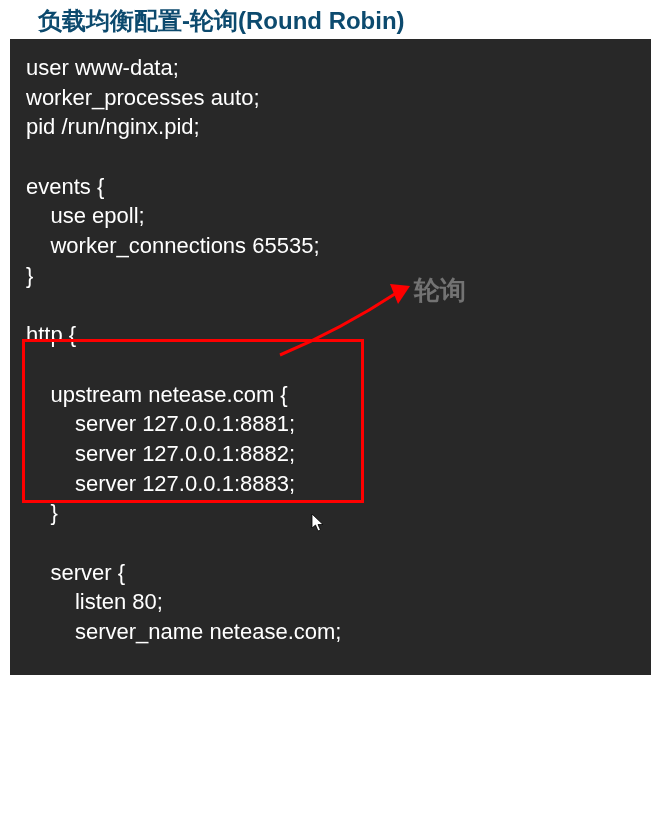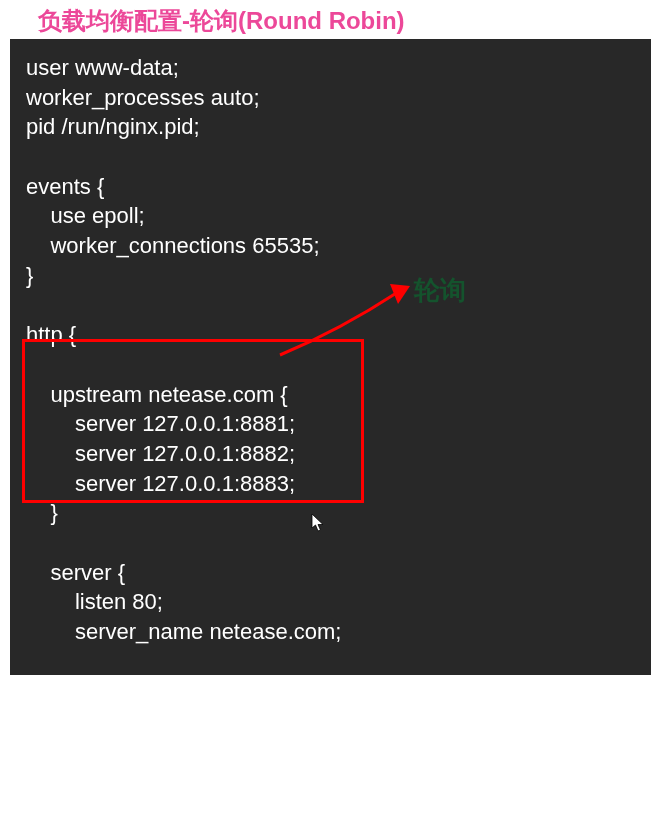--- a/index.html
+++ b/index.html
@@ -9,21 +9,21 @@
     }
     body {
       width: 661px;
       height: 833px;
       background: #fff;
       font-family: "Microsoft YaHei", "PingFang SC", Arial, sans-serif;
       position: relative;
       overflow: hidden;
     }
     .title {
-      color: #ec4899;
+      color: #0c4a6e;
       font-weight: bold;
       font-size: 24px;
       padding: 5px 0 0 38px;
     }
     .code-block {
       background: #282828;
       color: #ffffff;
       font-family: "Segoe UI", Arial, sans-serif;
       font-size: 22px;
       line-height: 1.35;
@@ -38,21 +38,21 @@
       position: absolute;
       border: 3px solid #ff0000;
       left: 22px;
       top: 339px;
       width: 342px;
       height: 164px;
       pointer-events: none;
     }
     .annotation-label {
       position: absolute;
-      color: #14532d;
+      color: #737373;
       font-weight: bold;
       font-size: 26px;
       left: 414px;
       top: 273px;
       pointer-events: none;
     }
     .arrow-svg {
       position: absolute;
       left: 270px;
       top: 280px;

